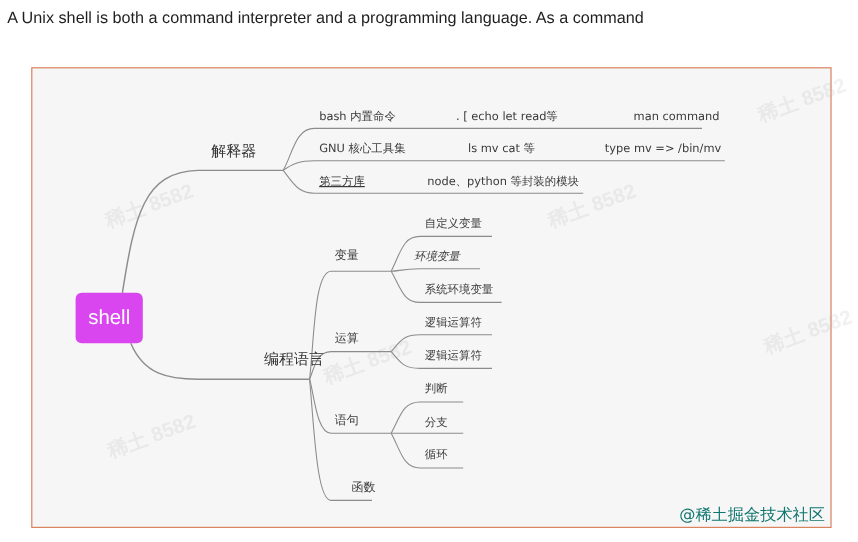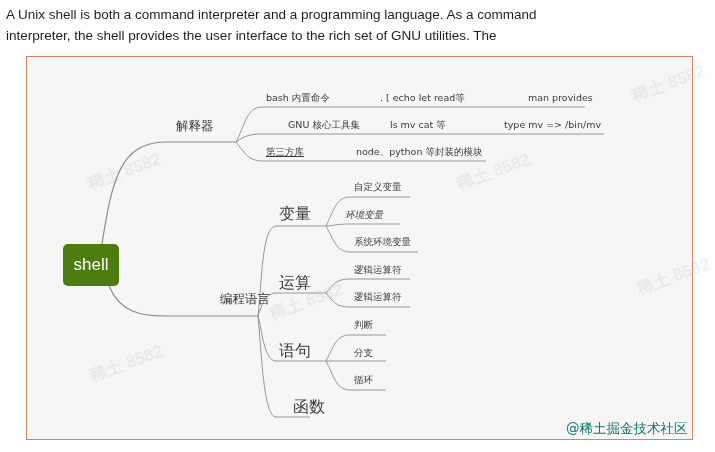--- a/index.html
+++ b/index.html
@@ -14,43 +14,42 @@
     .intro p { margin: 0; }
     .frame {
       position: absolute; left: 26px; top: 56px; width: 667px; height: 384px;
       background: #f6f6f6; border: 1px solid #d9835f; box-sizing: border-box;
     }
     svg.map { position: absolute; left: 0; top: 0; }
     .node {
       position: absolute; font-size: 9.5px; color: #3a3a3a; white-space: nowrap; line-height: 12px;
     }
     .node.l1 { font-size: 12.5px; color: #333; }
-    .node.mid { font-size: 16px; font-family: Liberation Serif, serif; }
+    .node.mid { font-size: 10px; font-family: Liberation Serif, serif; }
     .root {
       position: absolute; left: 63px; top: 244px; width: 56px; height: 42px;
-      background: #4d7c0f; border-radius: 5px; color: #fff;
+      background: #d946ef; border-radius: 5px; color: #fff;
       font-family: "Liberation Sans", sans-serif; font-size: 17px;
       display: flex; align-items: center; justify-content: center;
     }
     .wm {
       position: absolute; color: rgba(180,180,180,0.18); font-size: 17px; font-weight: bold;
       transform: rotate(-20deg); white-space: nowrap; pointer-events: none;
       font-family: "Liberation Sans", sans-serif;
     }
     .credit {
       position: absolute; left: 566px; top: 420px; font-size: 13.5px; color: #0f766e;
       font-family: "DejaVu Sans", sans-serif; white-space: nowrap;
     }
   </style>
 </head>
 <body>
 
 <div class="intro">
   <p>A Unix shell is both a command interpreter and a programming language. As a command</p>
-  <p>interpreter, the shell provides the user interface to the rich set of GNU utilities. The</p>
 </div>
 
 <div class="frame"></div>
 
 <div class="wm" style="left:86px;top:160px;">稀土 8582</div>
 <div class="wm" style="left:455px;top:160px;">稀土 8582</div>
 <div class="wm" style="left:630px;top:72px;">稀土 8582</div>
 <div class="wm" style="left:268px;top:290px;">稀土 8582</div>
 <div class="wm" style="left:88px;top:352px;">稀土 8582</div>
 <div class="wm" style="left:635px;top:265px;">稀土 8582</div>
@@ -86,23 +85,23 @@
   </g>
 </svg>
 
 <div class="root">shell</div>
 
 <div class="node l1" style="left:176px;top:120px;">解释器</div>
 <div class="node l1" style="left:176px;top:293px;margin-left:44px;">编程语言</div>
 
 <div class="node" style="left:266px;top:92px;">bash 内置命令</div>
 <div class="node" style="left:380px;top:92px;">.  [   echo   let   read等</div>
-<div class="node" style="left:528px;top:92px;">man provides</div>
+<div class="node" style="left:528px;top:92px;">man command</div>
 
-<div class="node" style="left:266px;top:119px;margin-left:22px;">GNU 核心工具集</div>
+<div class="node" style="left:266px;top:119px;">GNU 核心工具集</div>
 <div class="node" style="left:390px;top:119px;">ls    mv   cat 等</div>
 <div class="node" style="left:504px;top:119px;">type mv =&gt;  /bin/mv</div>
 
 <div class="node" style="left:266px;top:146px;text-decoration:underline;">第三方库</div>
 <div class="node" style="left:356px;top:146px;">node、python 等封装的模块</div>
 
 <div class="node mid" style="left:279px;top:208px;">变量</div>
 <div class="node mid" style="left:279px;top:277px;">运算</div>
 <div class="node mid" style="left:279px;top:345px;">语句</div>
 <div class="node mid" style="left:279px;top:401px;padding-left:14px;">函数</div>

